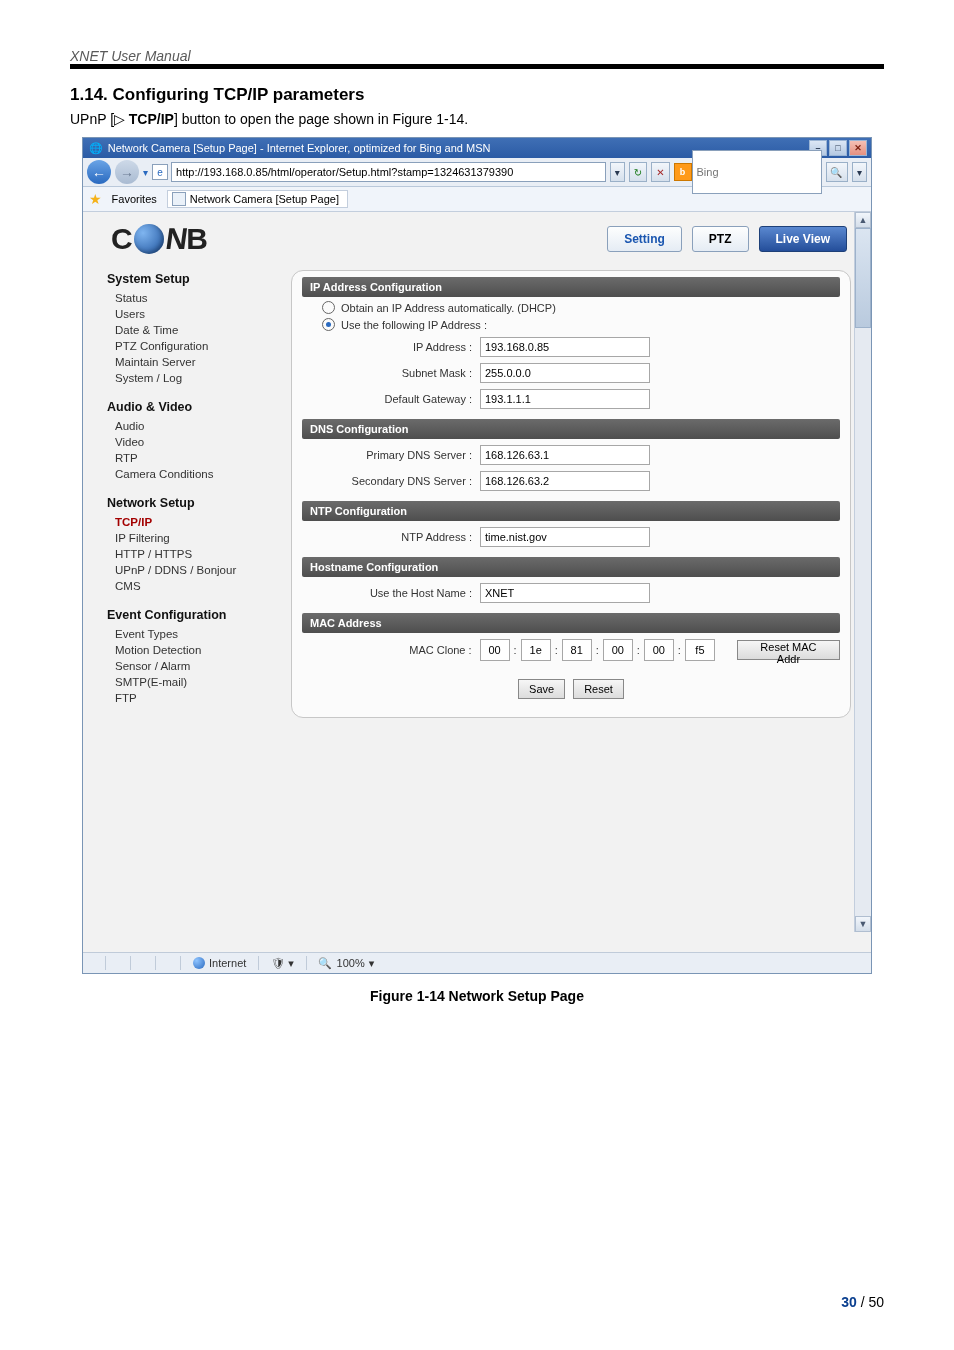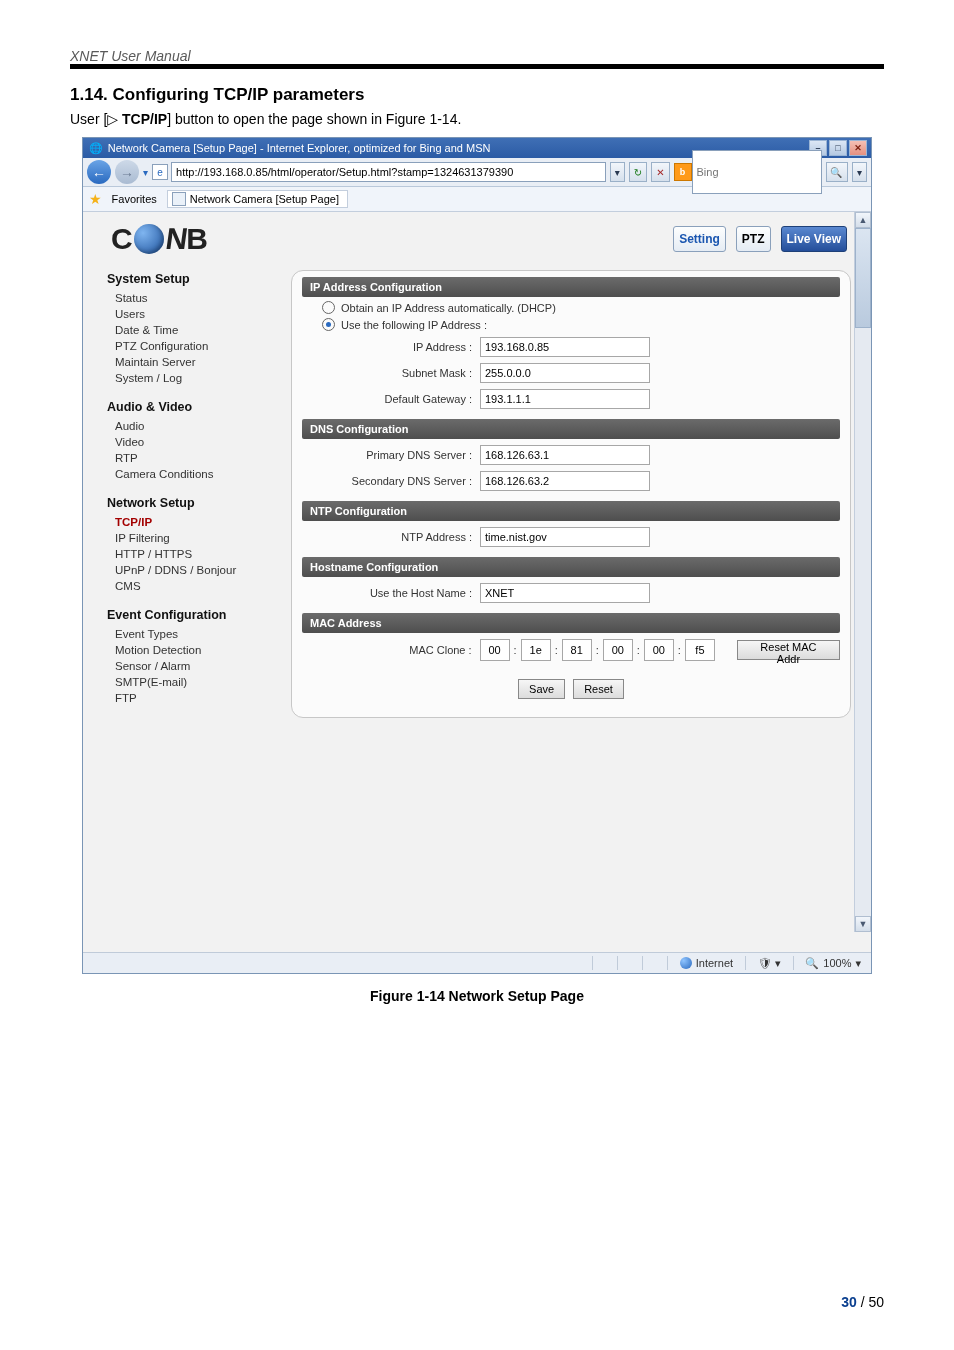--- a/index.html
+++ b/index.html
@@ -102,21 +102,21 @@
   .fav-bar { display:flex; align-items:center; gap:10px; height:24px; background:#f0f4fa; border-bottom:1px solid #c3cedd; padding:0 6px; }
   .star { color:#f5b21a; font-size:14px; }
   .tab { display:flex; align-items:center; gap:4px; border:1px solid #c3cedd; background:#fff; padding:1px 8px 1px 4px; font-size:11px; }
   .tab-ico { width:12px; height:12px; border:1px solid #8aa0bb; background:#eaf1f9; }
 
   .content-area { background:#f2f2f2; min-height:740px; position:relative; }
   .header-row { display:flex; justify-content:space-between; align-items:center; padding:10px 24px 14px 28px; }
   .logo { font-family: Arial, sans-serif; font-size:30px; font-weight:900; letter-spacing:-1px; display:flex; align-items:center; color:#222; }
   .logo .globe { width:30px; height:30px; border-radius:50%; background:radial-gradient(circle at 30% 30%, #7fb5f0, #1a4f9a); margin:0 2px; box-shadow: inset -2px -2px 4px rgba(0,0,0,.3);}
   .hdr-buttons { display:flex; gap:10px; }
-  .hdr-btn { height:24px; padding:0 5px; border:1px solid #8aa0bb; background:linear-gradient(#fdfefe,#e5ecf4); font-size:12px; font-weight:bold; display:flex; align-items:center; border-radius:3px; }
+  .hdr-btn { height:24px; padding:0 16px; border:1px solid #8aa0bb; background:linear-gradient(#fdfefe,#e5ecf4); font-size:12px; font-weight:bold; display:flex; align-items:center; border-radius:3px; }
   .hdr-btn.active { color:#1a56b0; }
   .hdr-btn.live { background:linear-gradient(#5a88d0,#244e9a); color:#fff; border-color:#1e4078; }
 
   .two-col { display:flex; padding:0 20px 20px 24px; gap:14px; align-items:flex-start; }
   .sidebar { width:170px; padding-top:2px; }
   .side-group { font-size:12.5px; font-weight:bold; color:#111; margin-top:14px; margin-bottom:4px; }
   .side-group:first-child { margin-top:0; }
   .side-item { font-size:11.5px; color:#333; padding:2px 0 2px 8px; }
   .side-item.sel { color:#a30000; font-weight:bold; }
 
@@ -129,41 +129,41 @@
   .radio-row { display:flex; align-items:center; gap:6px; padding:4px 0 0 20px; font-size:11px; color:#333;}
   .radio-dot { width:11px; height:11px; border:1px solid #666; border-radius:50%; display:inline-flex; align-items:center; justify-content:center;}
   .radio-dot.filled::after { content:""; width:5px; height:5px; background:#2a6ac0; border-radius:50%; }
   .indent-rows .form-label { width:170px; }
   .mac-row { display:flex; align-items:center; gap:4px; }
   .mac-in { width:24px; height:18px; border:1px solid #a7a7a7; text-align:center; font-size:11px;}
   .colon { font-size:11px; color:#333; }
   .small-btn { height:20px; border:1px solid #888; background:linear-gradient(#f6f6f6,#dcdcdc); font-size:11px; padding:0 10px; }
   .action-row { display:flex; justify-content:center; gap:8px; margin-top:18px; }
 
-  .status-bar { display:flex; align-items:center; justify-content:flex-end; height:20px; background:#e9eef5; border-top:1px solid #c0cbd9; font-size:11px; color:#333; gap:8px; padding:0 6px;}
+  .status-bar { display:flex; align-items:center; height:20px; background:#e9eef5; border-top:1px solid #c0cbd9; font-size:11px; color:#333; gap:8px; padding:0 6px;}
   .sb-sep { width:1px; height:14px; background:#c0cbd9;}
   .sb-seg { display:flex; align-items:center; gap:4px; padding:0 4px;}
   .globe-ico { width:12px; height:12px; border-radius:50%; background:radial-gradient(circle at 30% 30%, #8fc4ff, #2a6ac0);}
   .scroll-track { position:absolute; right:0; top:0; bottom:20px; width:16px; background:#e5eaf1; border-left:1px solid #c3cedd;}
   .scroll-btn { width:16px; height:16px; background:linear-gradient(#f2f6fb,#d4deea); border:1px solid #b0bed0; display:flex;align-items:center;justify-content:center; font-size:9px; color:#4a5a72; box-sizing:border-box;}
   .scroll-thumb { position:absolute; left:0; right:0; top:16px; height:100px; background:linear-gradient(#dbe5f1,#b9cade); border:1px solid #9db2cb; box-sizing:border-box;}
   .content-wrap { position:relative; }
 
   .page-footer { position:absolute; bottom:40px; right:70px; font-size:14px; }
   .page-footer .cur { color:#0a3f8f; font-weight:bold; }
 </style>
 </head>
 <body>
 
 <div class="page">
   <div class="running-head">XNET User Manual</div>
   <hr class="thick-rule">
   <div class="section-title">1.14. Configuring TCP/IP parameters</div>
   <div class="body-text">
-    <span>User [</span><span>▷ </span><b class="mono-btn">TCP/IP</b><span>] button to open the page shown in Figure 1-14.</span>
+    <span>UPnP [</span><span>▷ </span><b class="mono-btn">TCP/IP</b><span>] button to open the page shown in Figure 1-14.</span>
   </div>
 
   <div class="browser-window">
     <div class="title-bar">
       <div class="title-text">
         <span>🌐</span>
         <span class="title-ie">Network Camera [Setup Page] - Internet Explorer, optimized for Bing and MSN</span>
       </div>
       <div class="win-buttons">
         <div class="win-btn">–</div>

